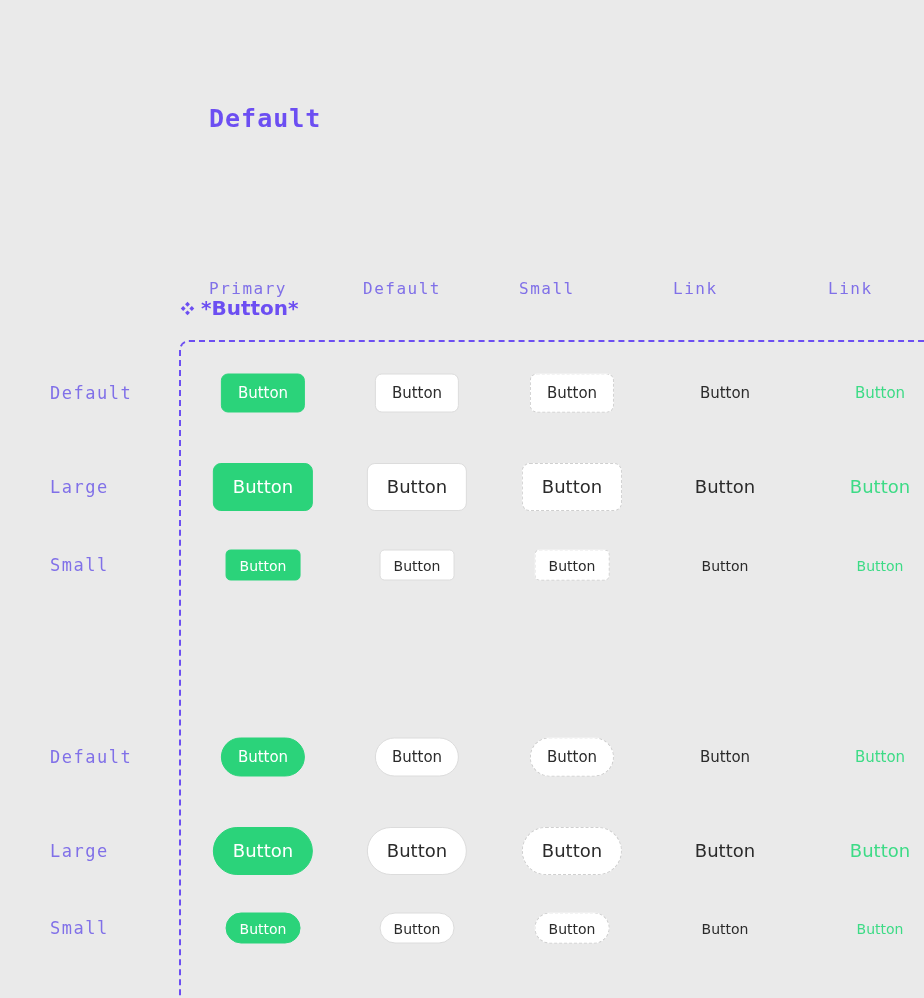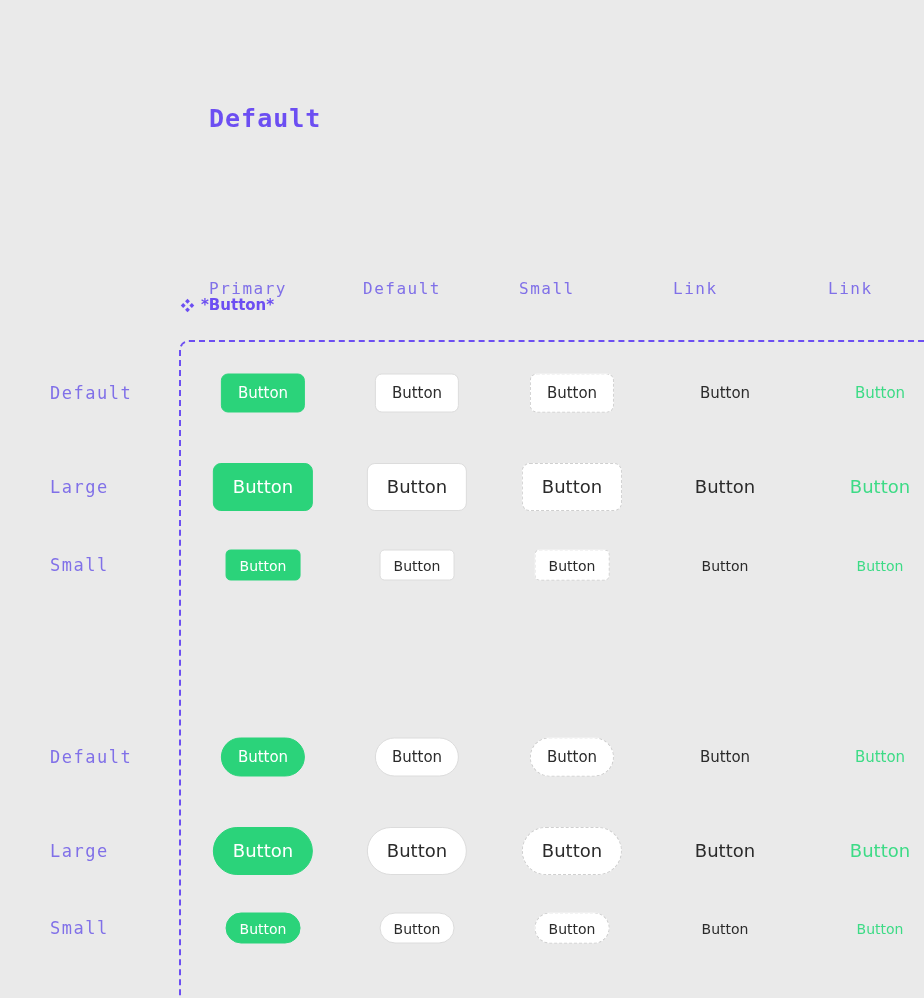--- a/index.html
+++ b/index.html
@@ -52,21 +52,21 @@
     white-space: nowrap;
   }
   .frame-label .diamond-icon {
     width: 15px;
     height: 15px;
     flex: 0 0 auto;
     display: block;
   }
   .frame-label .frame-name {
     font-family: "DejaVu Sans", sans-serif;
-    font-size: 15px;
+    font-size: 20px;
     font-weight: 700;
     color: #6c4ef2;
     line-height: 1;
   }
 
   
   .col-header {
     position: absolute;
     top: 279px;
     font-family: "DejaVu Sans Mono", monospace;

